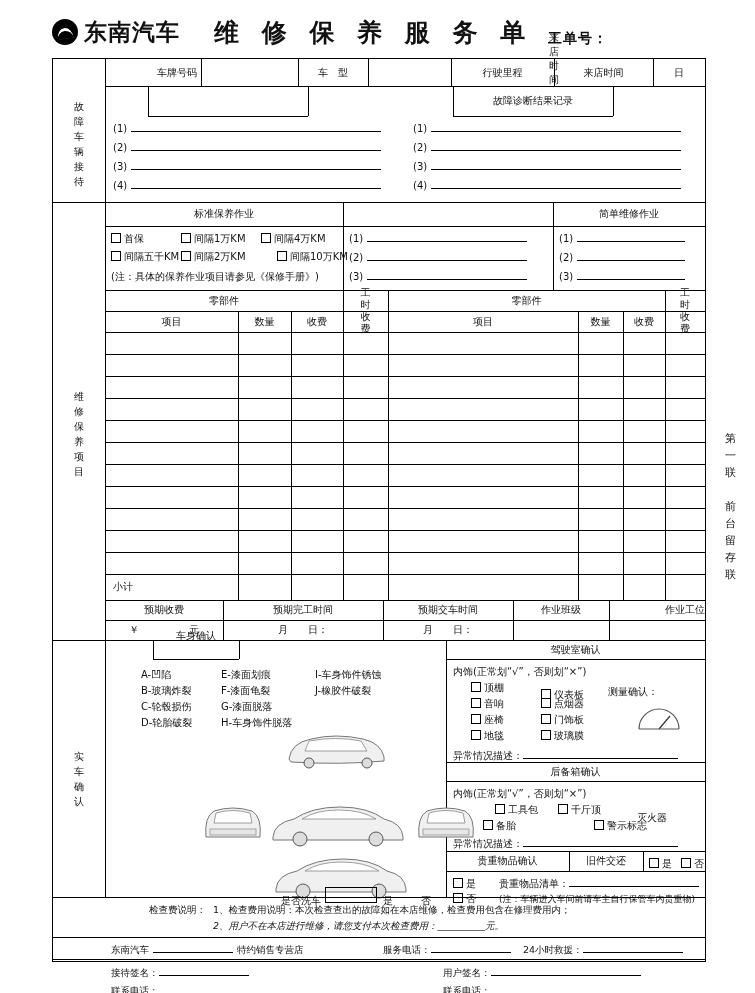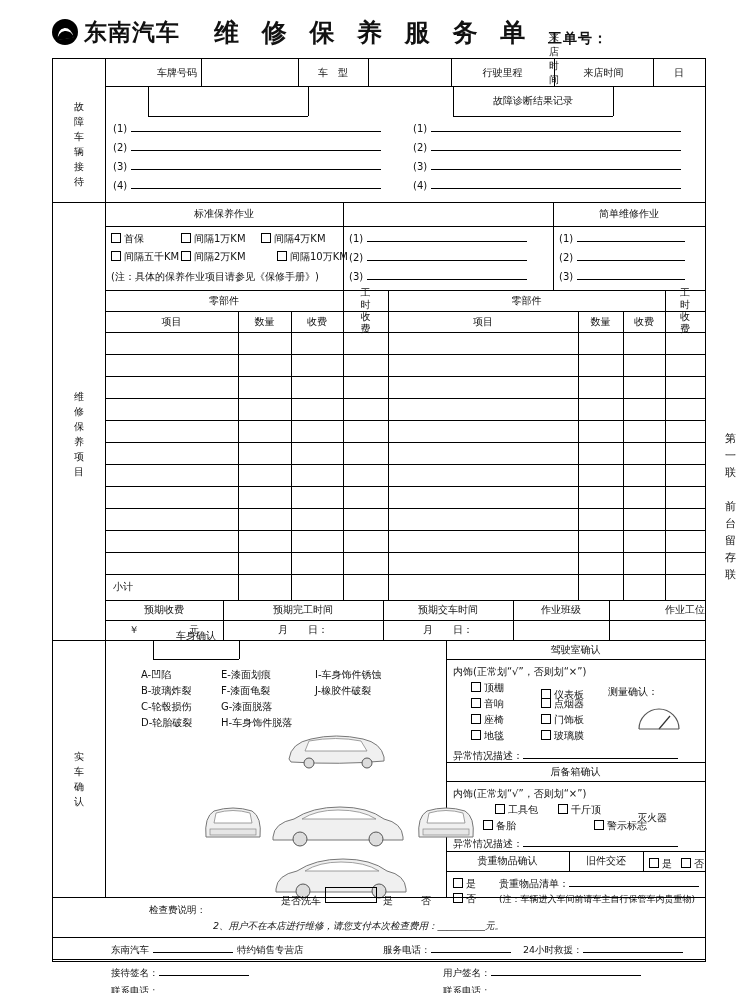--- a/index.html
+++ b/index.html
@@ -262,20 +262,21 @@
     <div class="lbl" style="left:596px;top:798px;"><span class="cb"></span><span>是</span></div>
     <div class="lbl" style="left:628px;top:798px;"><span class="cb"></span><span>否</span></div>
 
     <div class="lbl" style="left:400px;top:818px;"><span class="cb"></span><span>是</span></div>
     <div class="lbl" style="left:446px;top:818px;"><span>贵重物品清单：</span><span class="underline" style="width:130px;"></span></div>
     <div class="lbl" style="left:400px;top:833px;"><span class="cb"></span><span>否</span></div>
     <div class="lbl tiny" style="left:446px;top:834px;">(注：车辆进入车间前请车主自行保管车内贵重物)</div>
 
     <div class="hline" style="left:0;top:838px;width:652px;"></div>
     <div class="footer-note" style="left:96px;top:845px;"><span>检查费说明：</span></div>
+    <div class="footer-note" style="left:160px;top:845px;">1、检查费用说明：本次检查查出的故障如在本店维修，检查费用包含在修理费用内；</div>
     <div class="footer-note" style="left:160px;top:861px;font-style:italic;">2、用户不在本店进行维修，请您支付本次检查费用：__________元。</div>
 
     <div class="hline" style="left:0;top:878px;width:652px;"></div>
     <div class="footer-note" style="left:58px;top:885px;"><span>东南汽车</span><span class="underline" style="width:80px;margin:0 4px;"></span><span>特约销售专营店</span></div>
     <div class="footer-note" style="left:330px;top:885px;"><span>服务电话：</span><span class="underline" style="width:80px;"></span></div>
     <div class="footer-note" style="left:470px;top:885px;"><span>24小时救援：</span><span class="underline" style="width:100px;"></span></div>
 
     <div class="hline" style="left:0;top:900px;width:652px;"></div>
     <div class="footer-note" style="left:58px;top:908px;"><span>接待签名：</span><span class="underline" style="width:90px;"></span></div>
     <div class="footer-note" style="left:58px;top:926px;"><span>联系电话：</span></div>

